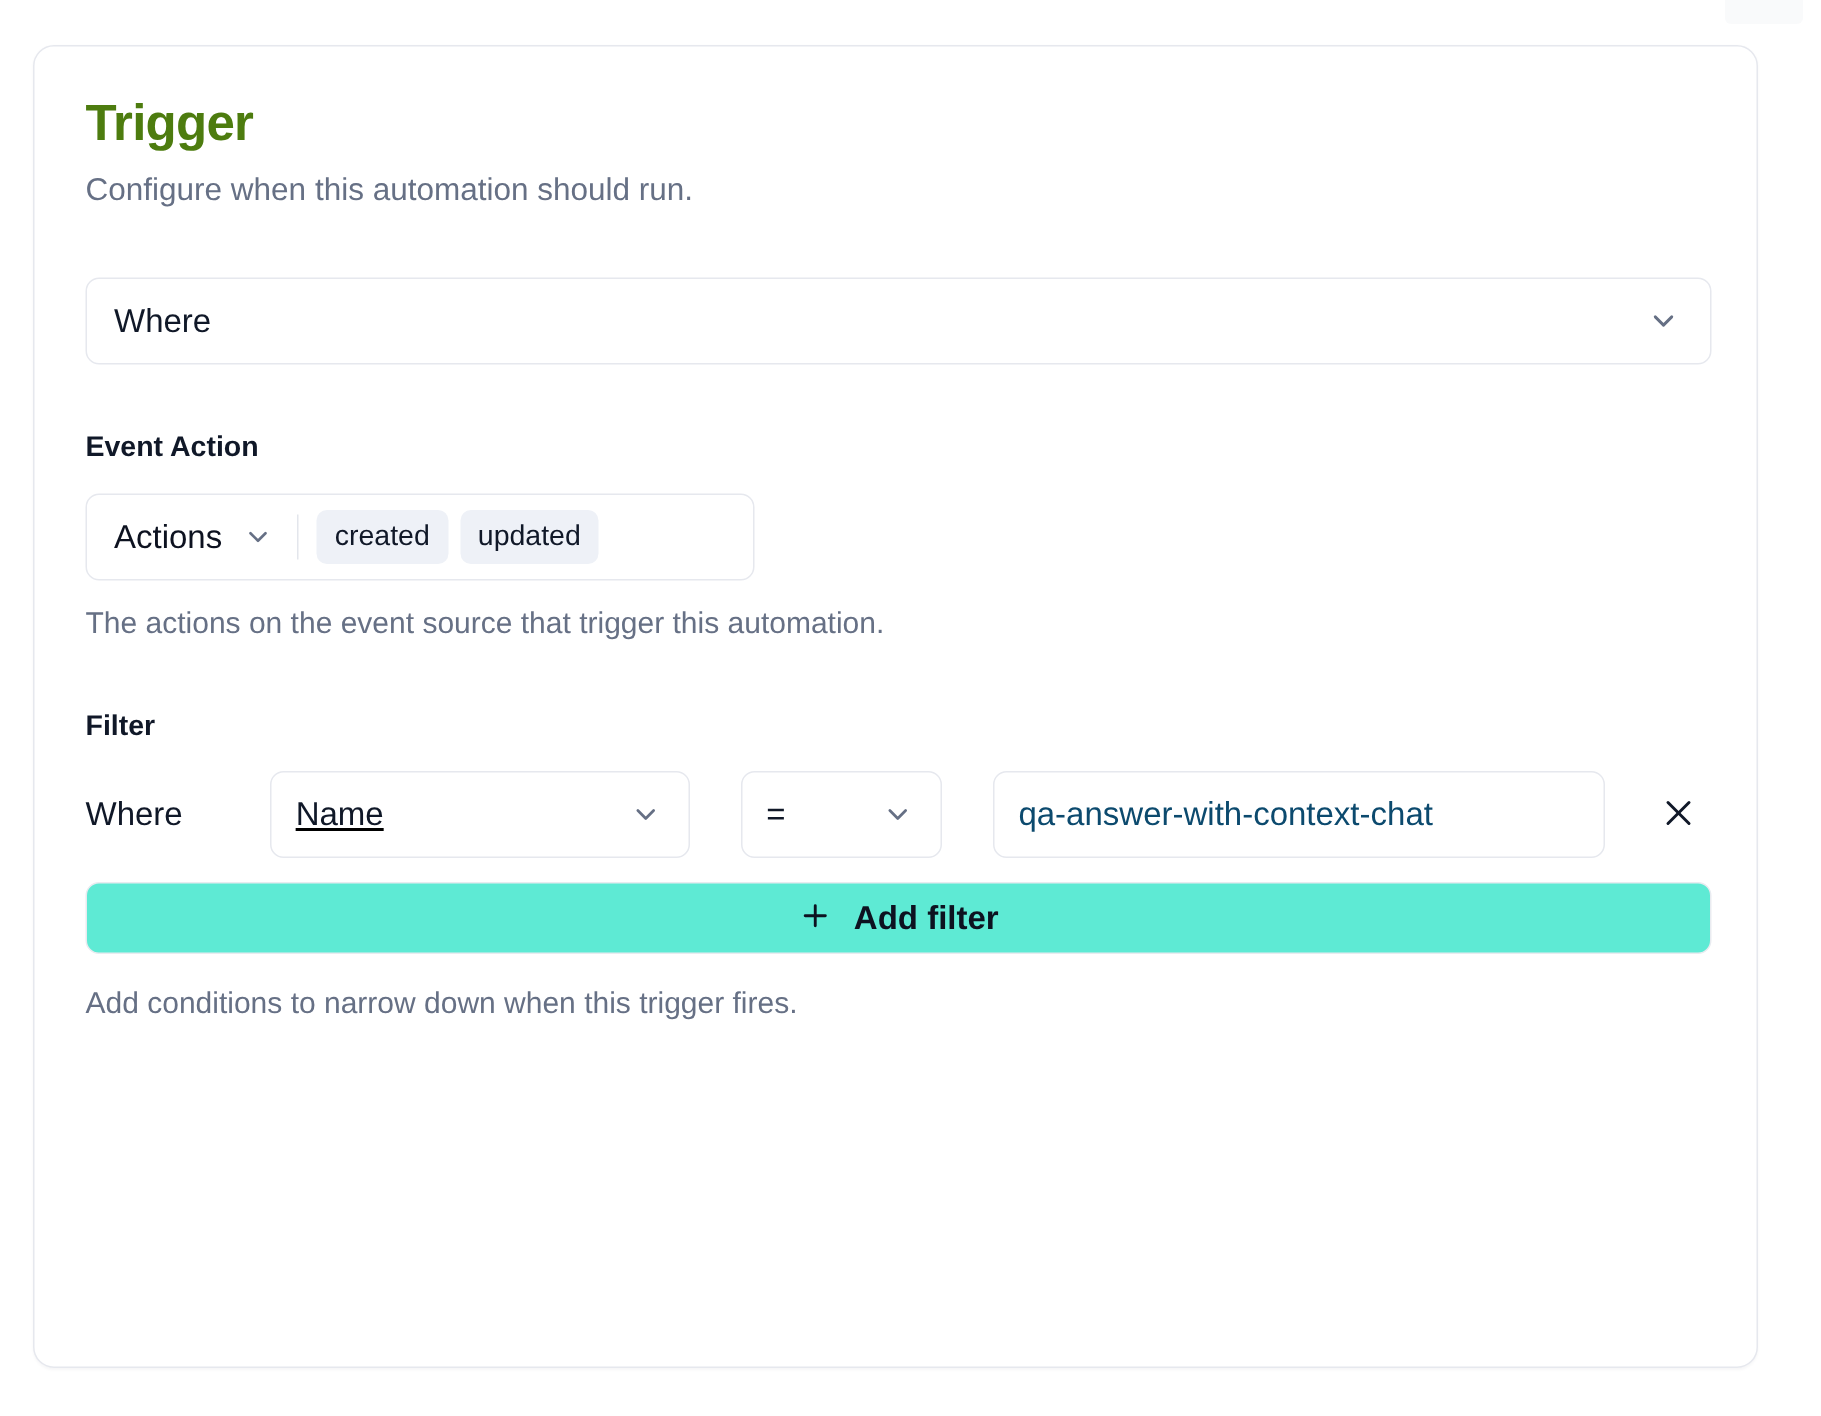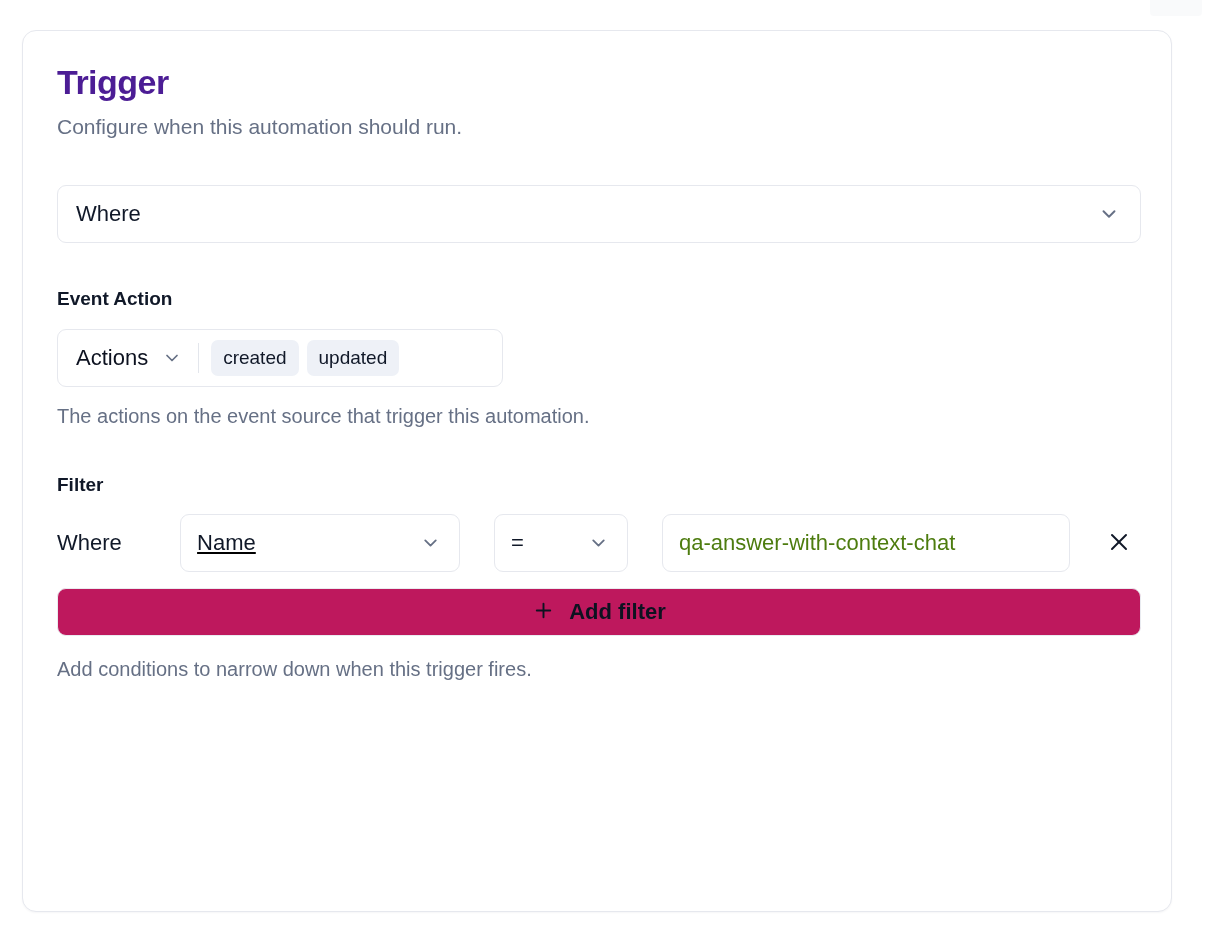--- a/index.html
+++ b/index.html
@@ -45,21 +45,21 @@
     box-shadow: 0 1px 2px rgba(16, 24, 40, 0.04);
     padding: 30px 34px 0 34px;
   }
 
   .card-title {
     margin: 0;
     font-size: 34px;
     line-height: 42px;
     font-weight: 700;
     letter-spacing: -0.5px;
-    color: #4c1d95;
+    color: #4d7c0f;
   }
 
   .card-subtitle {
     margin: 10px 0 0 0;
     font-size: 21px;
     line-height: 28px;
     font-weight: 400;
     color: #667085;
   }
 
@@ -187,21 +187,21 @@
   .value-input {
     width: 460px;
     height: 58px;
     margin-left: 18px;
     border: 1px solid #e6e8ee;
     border-radius: 9px;
     background: #ffffff;
     padding: 16px 16px;
     font-family: "Liberation Sans", sans-serif;
     font-size: 22px;
-    color: #4d7c0f;
+    color: #0c4a6e;
     outline: none;
   }
   .value-input::placeholder { color: #98a2b3; }
 
   .remove-filter {
     margin-left: 16px;
     width: 40px;
     height: 40px;
     border: none;
     background: transparent;
@@ -211,21 +211,21 @@
     cursor: pointer;
     padding: 0;
   }
 
   .add-filter {
     margin-top: 16px;
     width: 1084px;
     height: 48px;
     border: 1px solid #e9ebf0;
     border-radius: 9px;
-    background: #be185d;
+    background: #5eead4;
     display: flex;
     align-items: center;
     justify-content: center;
     gap: 14px;
     cursor: pointer;
     font-family: "Liberation Sans", sans-serif;
   }
   .add-filter .af-label {
     font-size: 22px;
     font-weight: 700;

